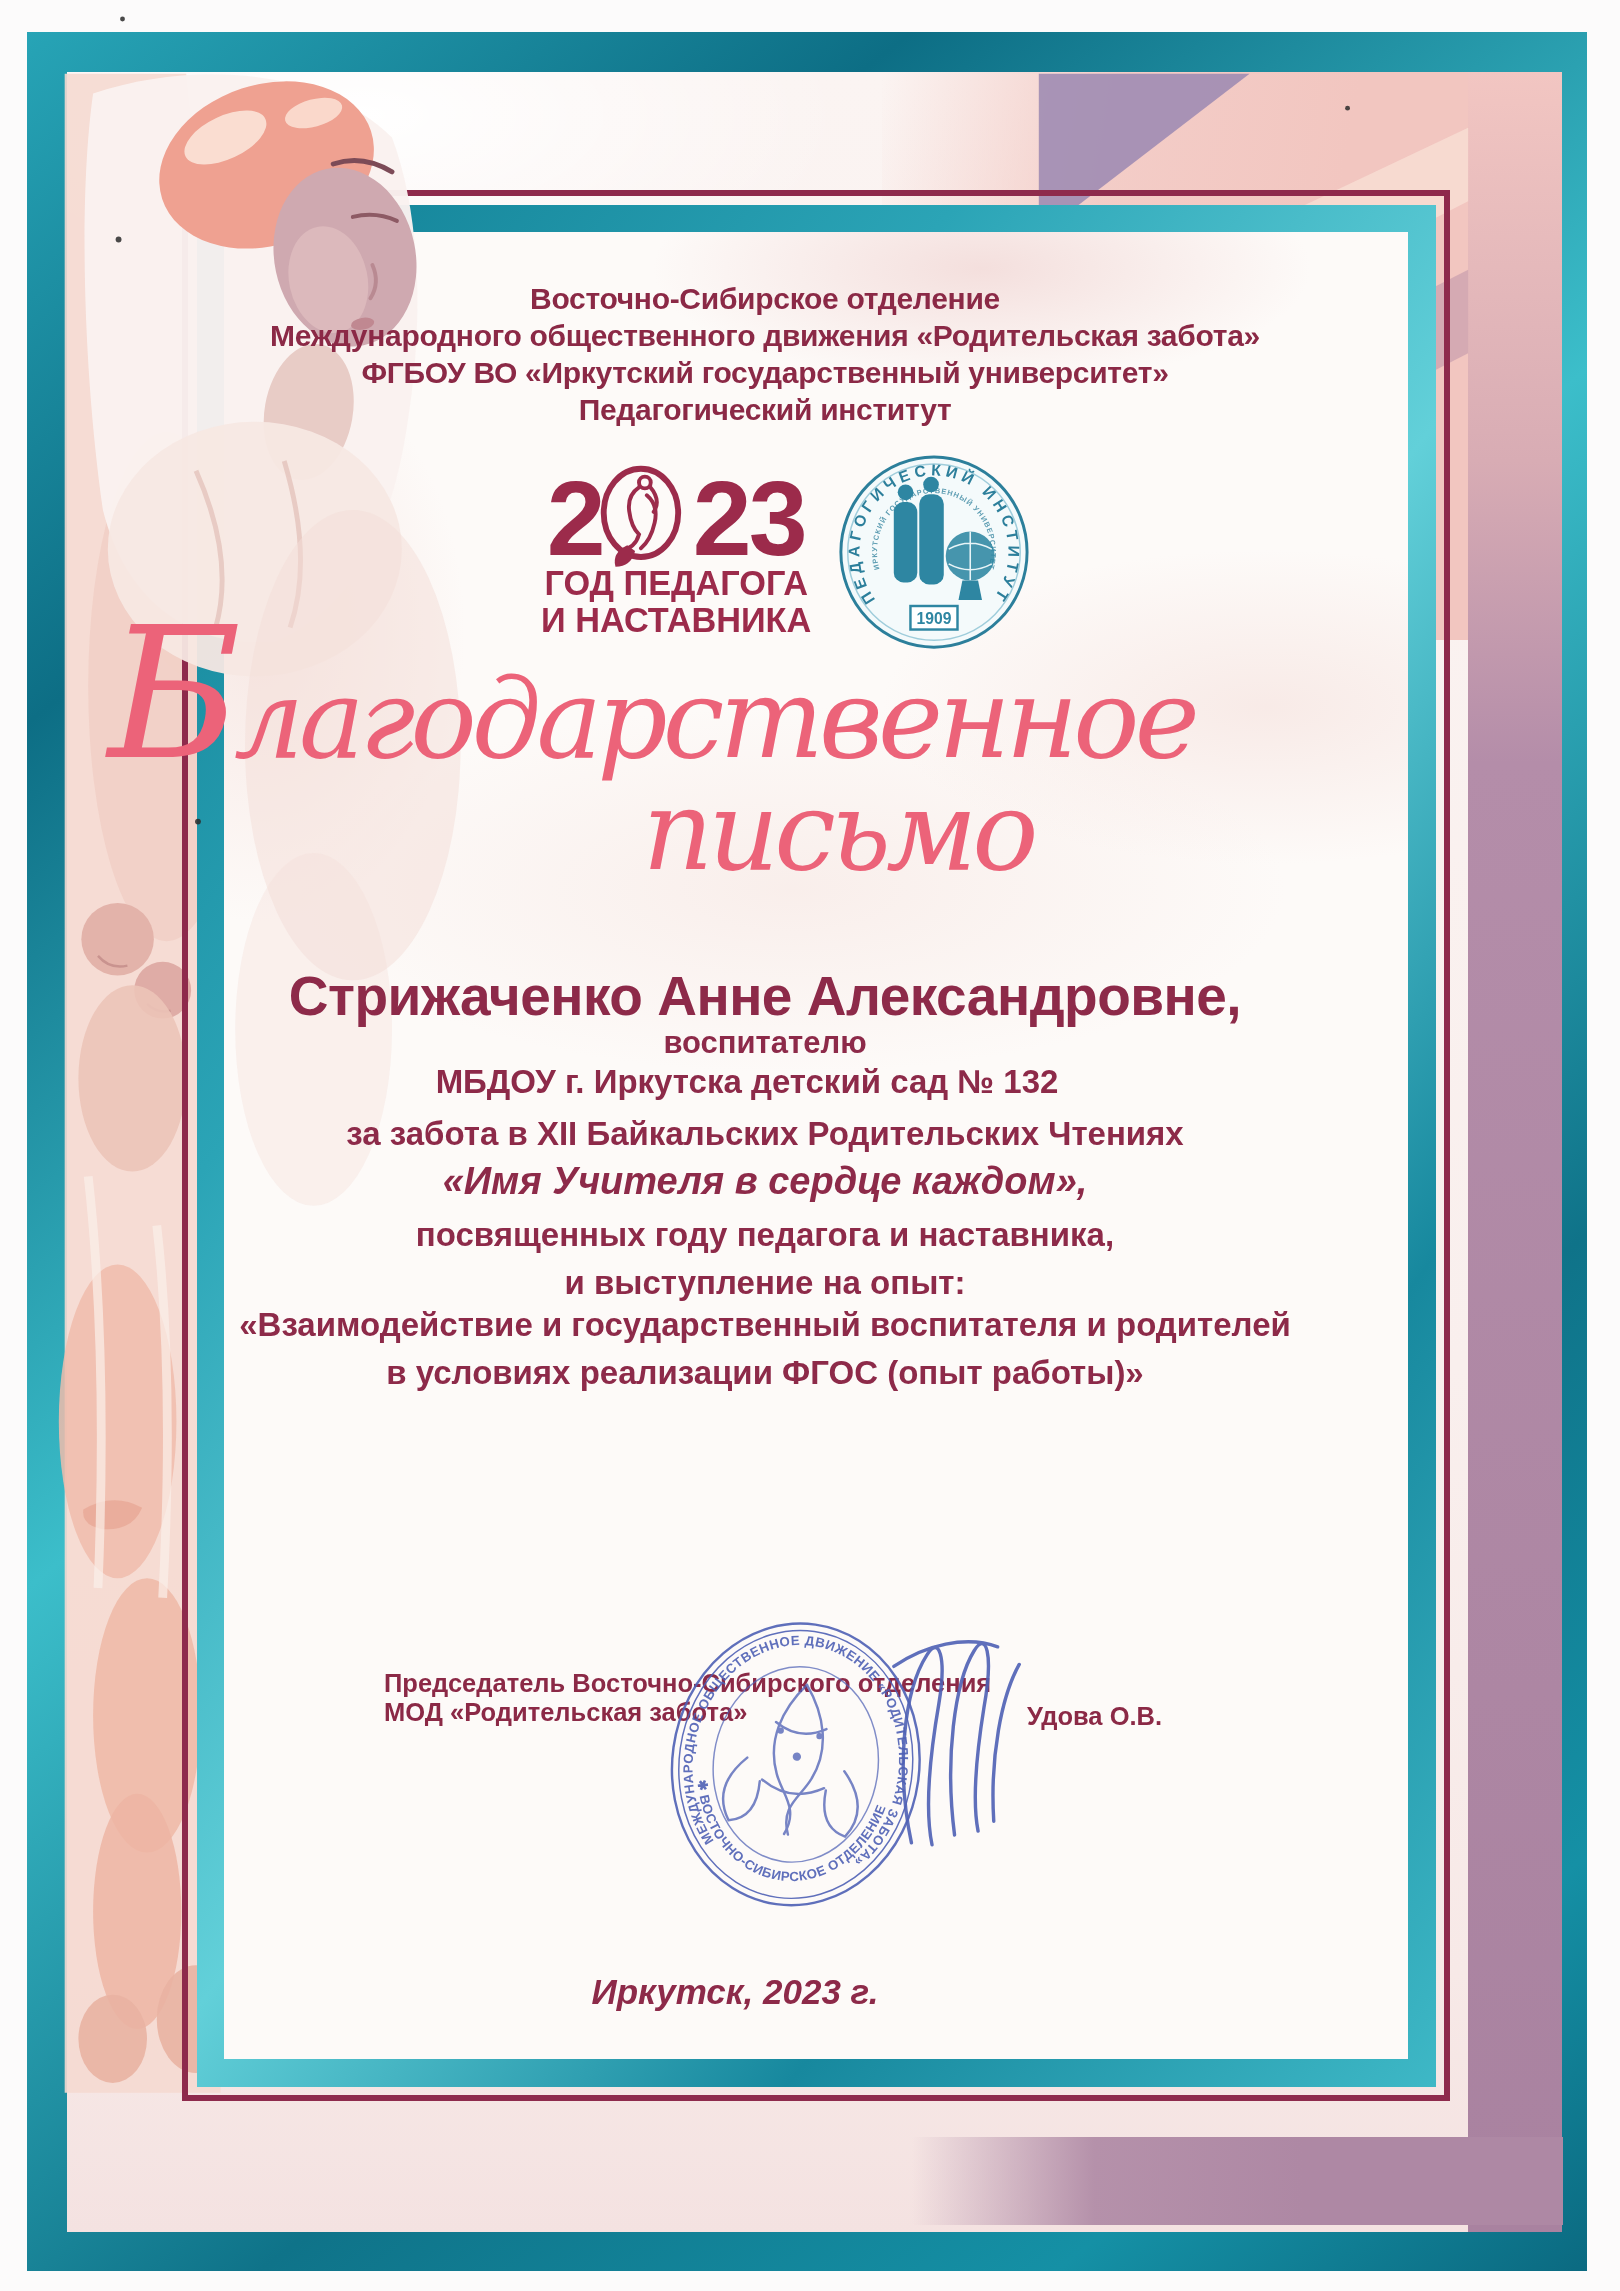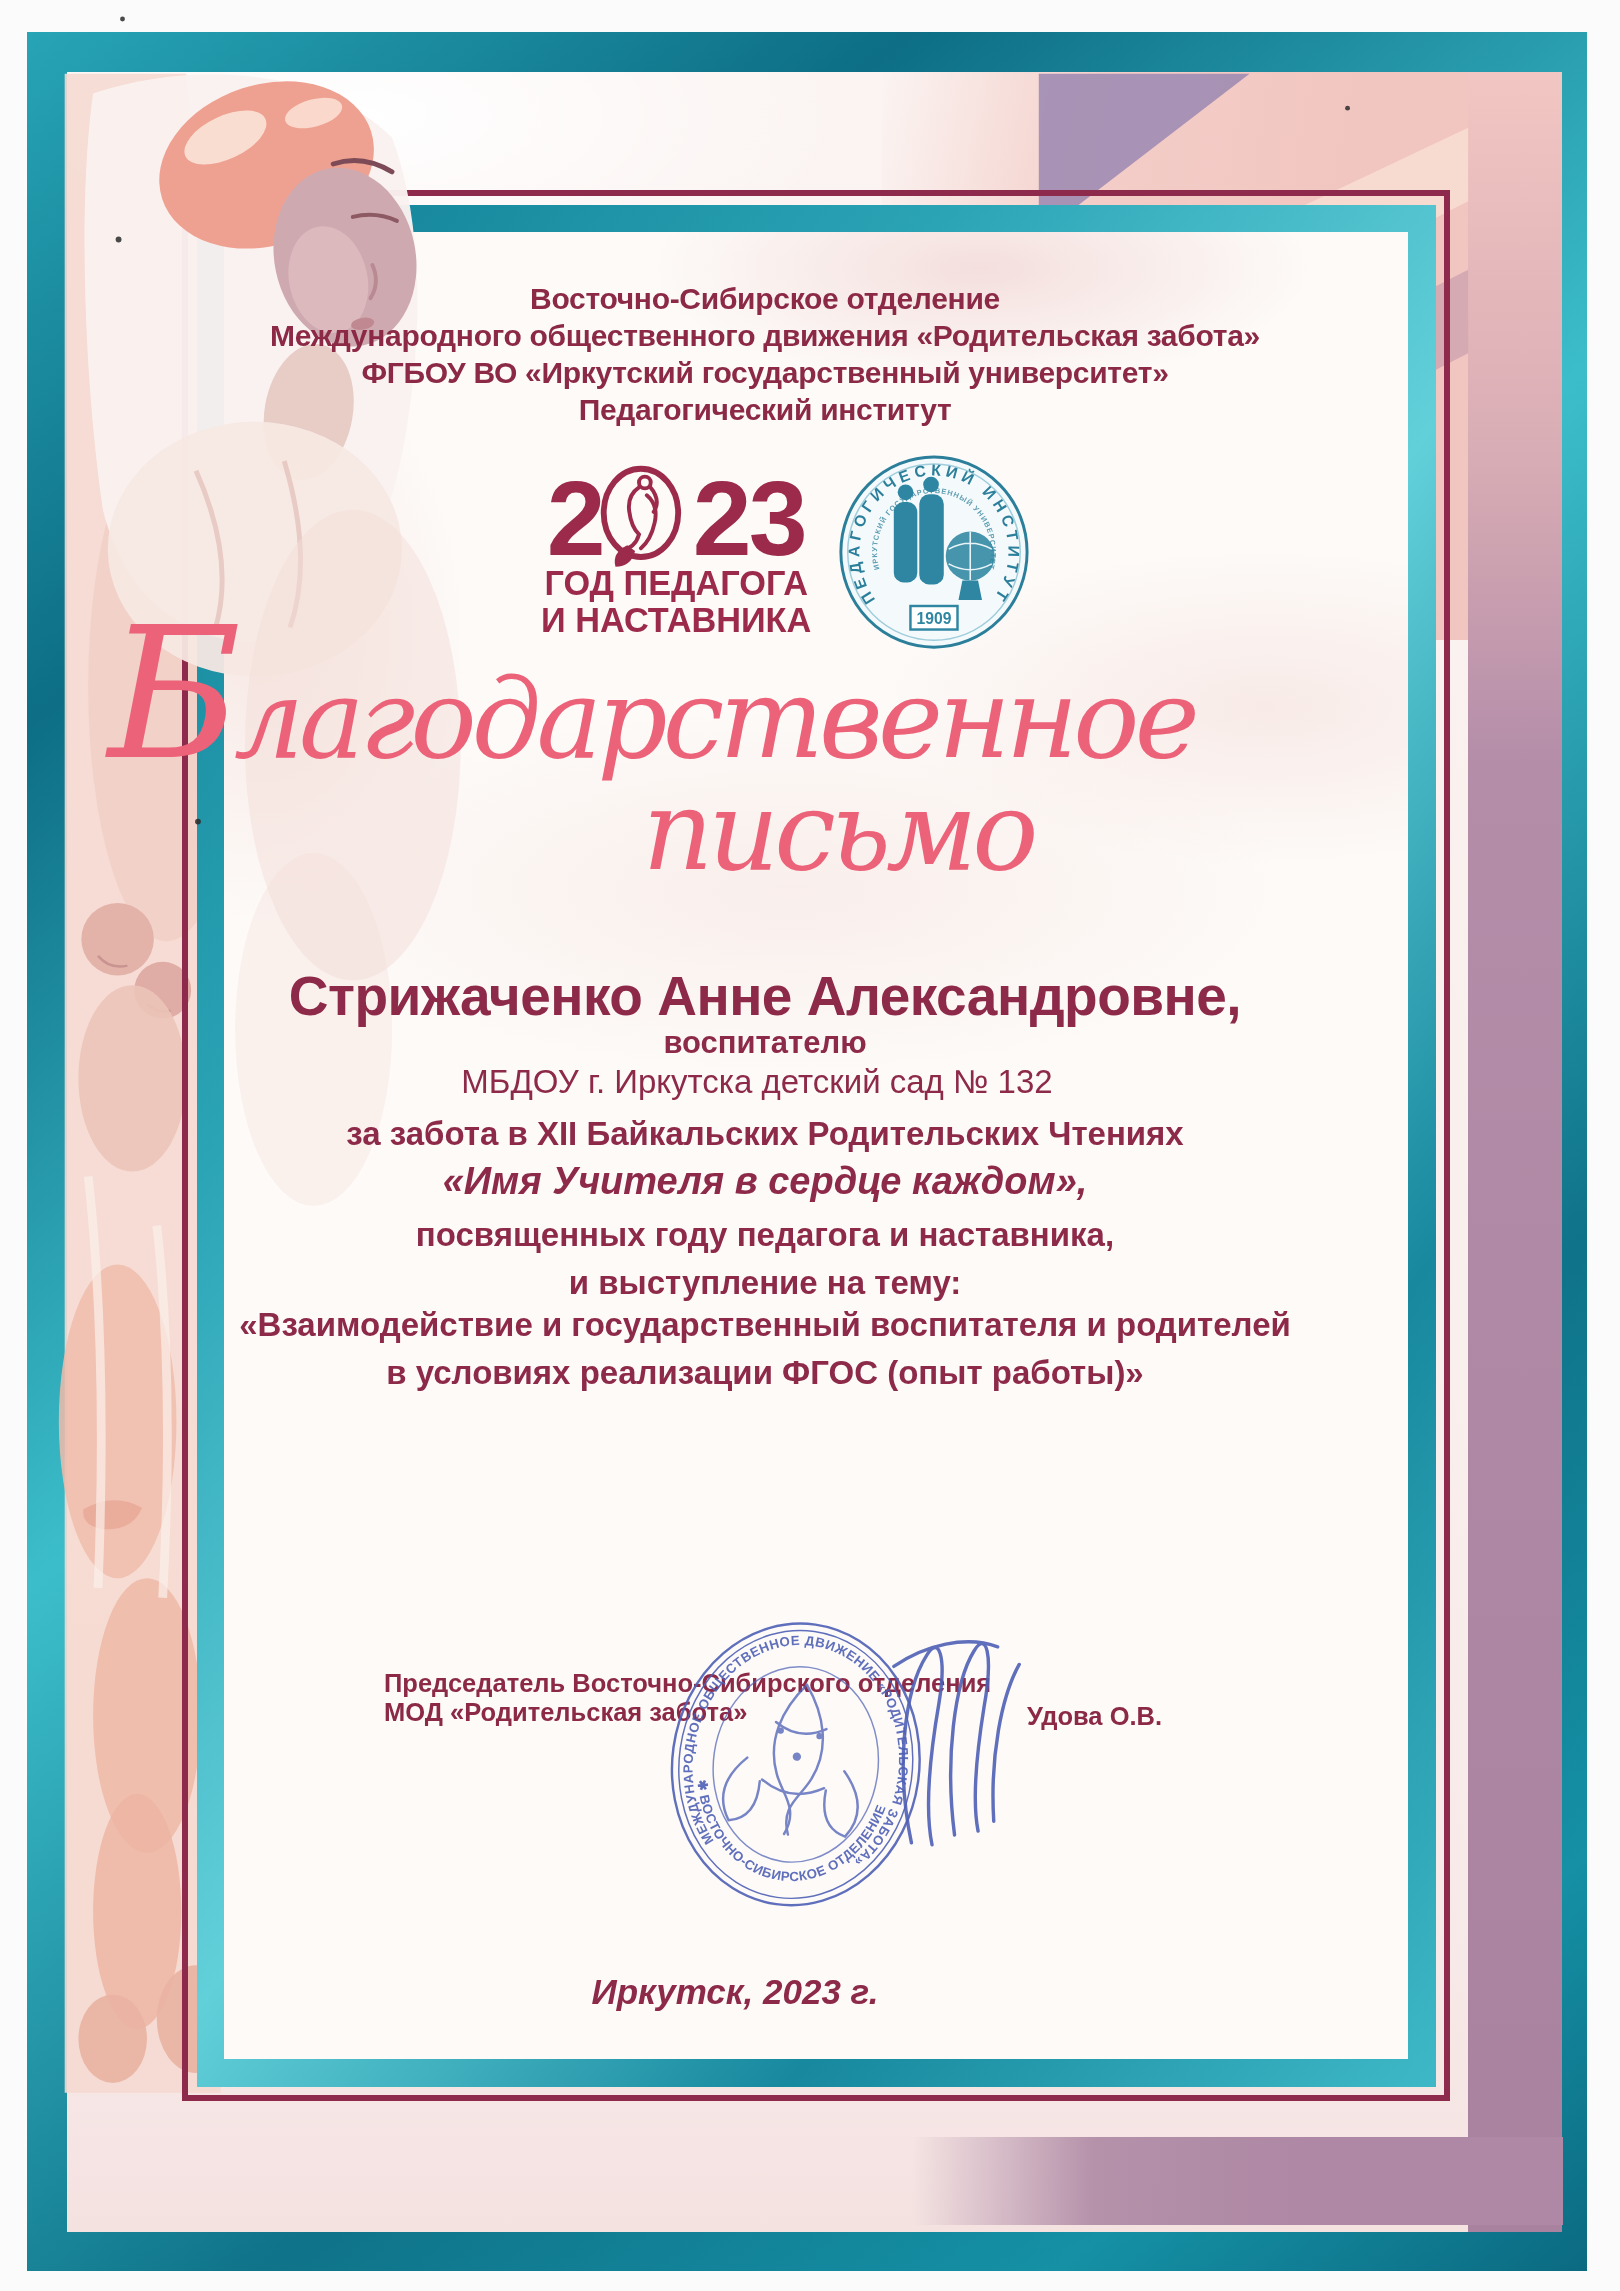--- a/index.html
+++ b/index.html
@@ -41,21 +41,21 @@
     font-weight:700;letter-spacing:-0.3px;color:#8b2946;}
   .title1{left:108px;top:596px;width:1078px;color:#ec6379;
     font-family:"DejaVu Serif",serif;font-style:italic;font-weight:400;
     font-size:110px;line-height:196px;letter-spacing:-4.9px;}
   .title1 .cap{font-size:182px;letter-spacing:-7.8px;}
   .title2{left:299px;top:772px;width:1078px;color:#ec6379;
     font-family:"DejaVu Serif",serif;font-style:italic;font-weight:400;
     font-size:110px;line-height:118px;letter-spacing:-4.9px;text-align:center;}
   .name{left:226px;top:964px;width:1078px;font-size:55px;font-weight:700;letter-spacing:-0.5px;}
   .role{left:226px;top:1025px;width:1078px;font-size:31px;font-weight:700;}
-  .org{left:218px;top:1063px;width:1078px;font-size:33px;font-weight:400;}
+  .org{left:208px;top:1063px;width:1078px;font-size:33px;font-weight:700;}
   .particip{left:226px;top:1115px;width:1078px;font-size:33px;font-weight:700;}
   .particip .it{text-align:right;}
   .event-title{left:226px;top:1160px;width:1078px;font-size:38px;font-weight:700;font-style:italic;}
   .dedic{left:226px;top:1216px;width:1078px;font-size:33px;font-weight:700;}
   .intro{left:226px;top:1264px;width:1078px;font-size:33px;font-weight:700;}
   .speech1{left:226px;top:1306px;width:1078px;font-size:33px;font-weight:700;}
   .speech2{left:226px;top:1354px;width:1078px;font-size:33px;font-weight:700;}
   .sig-block{left:384px;top:1669px;width:647px;font-size:25.5px;line-height:29px;font-weight:700;color:#8b2946;}
   .sig-name{left:1027px;top:1702px;width:294px;font-size:25.5px;font-weight:700;color:#8b2946;}
   .footer{left:196px;top:1972px;width:1078px;font-size:35px;font-weight:700;font-style:italic;}
@@ -129,21 +129,21 @@
     <div class="tx title1 center"><span class="cap">Б</span><span>лагодарственное</span></div>
     <div class="tx title2 center">письмо</div>
 
     <div class="tx name center">Стрижаченко Анне Александровне,</div>
     <div class="tx role center">воспитателю</div>
     <div class="tx org center">МБДОУ г. Иркутска детский сад № 132</div>
 
     <div class="tx particip center"><span>за забота в </span><span class="it">XII Байкальских Родительских Чтениях</span></div>
     <div class="tx event-title center">«Имя Учителя в сердце каждом»,</div>
     <div class="tx dedic center">посвященных году педагога и наставника,</div>
-    <div class="tx intro center">и выступление на тему:</div>
+    <div class="tx intro center">и выступление на опыт:</div>
     <div class="tx speech1 center">«Взаимодействие и государственный воспитателя и родителей</div>
     <div class="tx speech2 center">в условиях реализации ФГОС (опыт работы)»</div>
 
     <div class="tx sig-block">
       <div>Председатель Восточно-Сибирского отделения</div>
       <div>МОД «Родительская забота»</div>
     </div>
     <div class="tx sig-name">Удова О.В.</div>
 
     <div class="tx footer center">Иркутск, 2023 г.</div>

